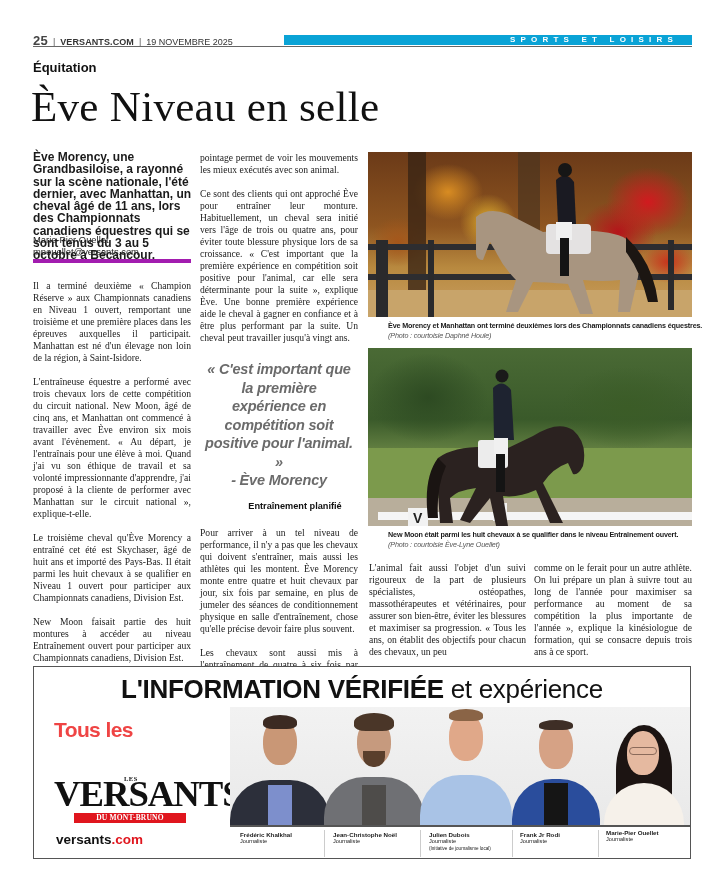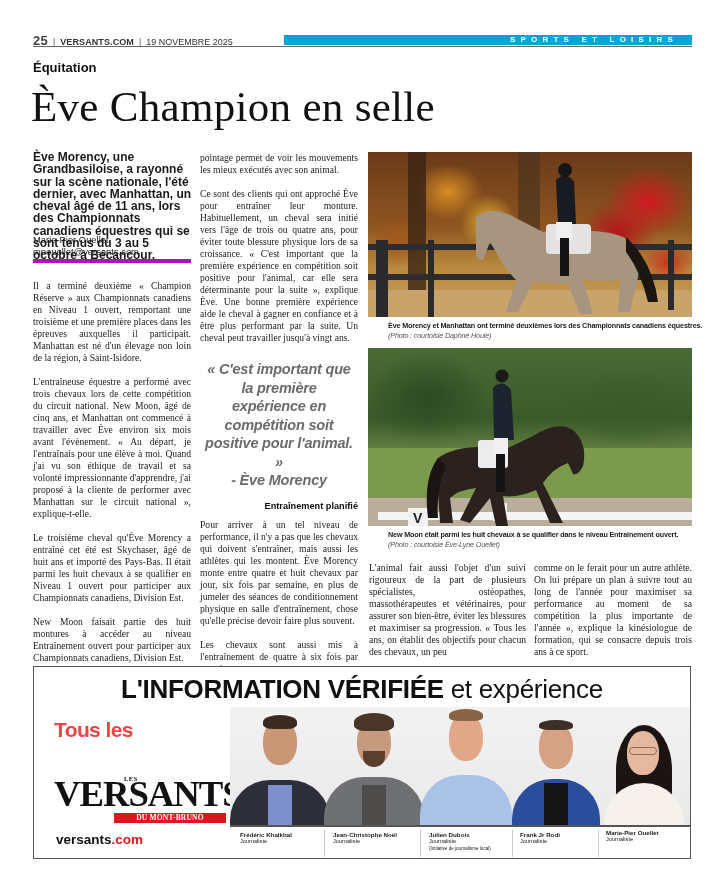--- a/index.html
+++ b/index.html
@@ -27,21 +27,21 @@
   .byline .author { display: block; }
   .byline .email { display: block; border-bottom: 4px solid #a21caf; padding-bottom: 1px; }
 
   .col { position: absolute; font-family: "Liberation Serif", serif; font-size: 9.6px; line-height: 12px; color: #222; text-align: justify; }
   .col p { margin-bottom: 12px; }
   .col1 { left: 33px; top: 280px; width: 158px; }
   .col2 { left: 200px; top: 152px; width: 158px; }
   .col2b { left: 200px; top: 500px; width: 158px; }
   .col3a { left: 369px; top: 562px; width: 157px; }
   .col3b { left: 534px; top: 562px; width: 158px; }
-  .subhead { font-family: "Liberation Sans", sans-serif; font-weight: bold; font-size: 9.2px; color: #111; margin-bottom: 7px; display: block; text-align: right; padding-left: 32px; }
+  .subhead { font-family: "Liberation Sans", sans-serif; font-weight: bold; font-size: 9.2px; color: #111; margin-bottom: 15px; display: block; text-align: center; padding-left: 32px; }
 
   .pullquote { position: absolute; left: 203px; top: 360px; width: 152px; text-align: center; font-family: "Liberation Sans", sans-serif; font-style: italic; font-weight: bold; font-size: 14.5px; line-height: 18.5px; color: #6b6b6b; letter-spacing: -0.2px; }
   .pullquote .attr { display: block; }
 
   
   .photo { position: absolute; overflow: hidden; }
   .photo1 { left: 368px; top: 152px; width: 324px; height: 165px;
     background:
       radial-gradient(ellipse 60px 50px at 280px 50px, #d11a1f 0%, rgba(209,26,31,0) 70%),
       radial-gradient(ellipse 55px 45px at 250px 80px, #b5141a 0%, rgba(181,20,26,0) 70%),
@@ -68,21 +68,21 @@
   
   .ad { position: absolute; left: 33px; top: 666px; width: 658px; height: 193px; border: 1.5px solid #555; background: #fff; overflow: hidden; }
   .ad-headline { position: absolute; left: 0; top: 5px; width: 100%; text-align: center; font-family: "Liberation Sans", sans-serif; font-size: 26px; line-height: 34px; color: #111; letter-spacing: -0.3px; }
   .ad-headline .strong { font-weight: bold; }
   .ad-headline .light { font-weight: normal; }
   .ad-tous { position: absolute; left: 20px; top: 52px; font-family: "Liberation Sans", sans-serif; font-weight: bold; color: #ef4444; font-size: 21px; line-height: 22px; letter-spacing: -0.6px; }
   .ad-jours { position: absolute; left: 48px; top: 72px; font-family: "Liberation Sans", sans-serif; font-weight: bold; color: #e0161e; font-size: 27px; line-height: 28px; letter-spacing: -0.4px; }
   .logo { position: absolute; left: 20px; top: 108px; width: 160px; height: 60px; }
   .logo-les { position: absolute; left: 70px; top: 0; font-family: "Liberation Serif", serif; font-weight: bold; font-size: 6.5px; letter-spacing: 0.5px; color: #111; }
   .logo-word { position: absolute; left: 0; top: 2px; font-family: "Liberation Serif", serif; font-weight: bold; font-size: 35px; line-height: 36px; color: #111; letter-spacing: -1px; transform: scaleX(1.05); transform-origin: left; }
-  .logo-band { position: absolute; left: 20px; top: 38px; width: 112px; height: 10px; background: #e0161e; color: #fff; font-family: "Liberation Serif", serif; font-weight: bold; font-size: 7.5px; line-height: 10px; text-align: center; letter-spacing: 0.2px; margin-left: 40px; }
+  .logo-band { position: absolute; left: 20px; top: 38px; width: 112px; height: 10px; background: #e0161e; color: #fff; font-family: "Liberation Serif", serif; font-weight: bold; font-size: 7.5px; line-height: 10px; text-align: center; letter-spacing: 0.2px; }
   .ad-url { position: absolute; left: 22px; top: 165px; font-family: "Liberation Sans", sans-serif; font-weight: bold; font-size: 13.5px; color: #111; }
   .ad-url .dom { color: #e0161e; }
 
   .people { position: absolute; left: 196px; top: 40px; width: 462px; height: 118px; background: linear-gradient(180deg, #f2f2f2 0%, #e9e9e9 100%); }
   .person { position: absolute; bottom: 0; }
   .person .head { position: absolute; border-radius: 48% 48% 45% 45%; }
   .person .hair { position: absolute; border-radius: 50% 50% 30% 30%; }
   .person .torso { position: absolute; bottom: 0; border-radius: 40px 40px 0 0; }
   .person .shirt { position: absolute; bottom: 0; }
 
@@ -104,21 +104,21 @@
     <span class="sep">|</span>
     <span class="date">19 NOVEMBRE 2025</span>
   </div>
   <div class="hdr-bar">
     <span class="hdr-section">SPORTS ET LOISIRS</span>
   </div>
   <div class="hdr-rule"></div>
 </div>
 
 <div class="kicker">Équitation</div>
-<h1 class="headline">Ève Champion en selle</h1>
+<h1 class="headline">Ève Niveau en selle</h1>
 
 <div class="lead">Ève Morency, une Grandbasiloise, a rayonné sur la scène nationale, l'été dernier, avec Manhattan, un cheval âgé de 11 ans, lors des Championnats canadiens équestres qui se sont tenus du 3 au 5 octobre à Bécancour.</div>
 <div class="byline">
   <span class="author">Marie-Pier Ouellet</span>
   <span class="email">mpouellet@versants.com</span>
 </div>
 
 <div class="col col1">
   <p>Il a terminé deuxième « Champion Réserve » aux Championnats canadiens en Niveau 1 ouvert, remportant une troisième et une première places dans les épreuves auxquelles il participait. Manhattan est né d'un élevage non loin de la région, à Saint-Isidore.</p>
   <p>L'entraîneuse équestre a performé avec trois chevaux lors de cette compétition du circuit national. New Moon, âgé de cinq ans, et Manhattan ont commencé à travailler avec Ève environ six mois avant l'évènement. « Au départ, je l'entraînais pour une élève à moi. Quand j'ai vu son éthique de travail et sa volonté impressionnante d'apprendre, j'ai proposé à la cliente de performer avec Manhattan sur le circuit national », explique-t-elle.</p>

